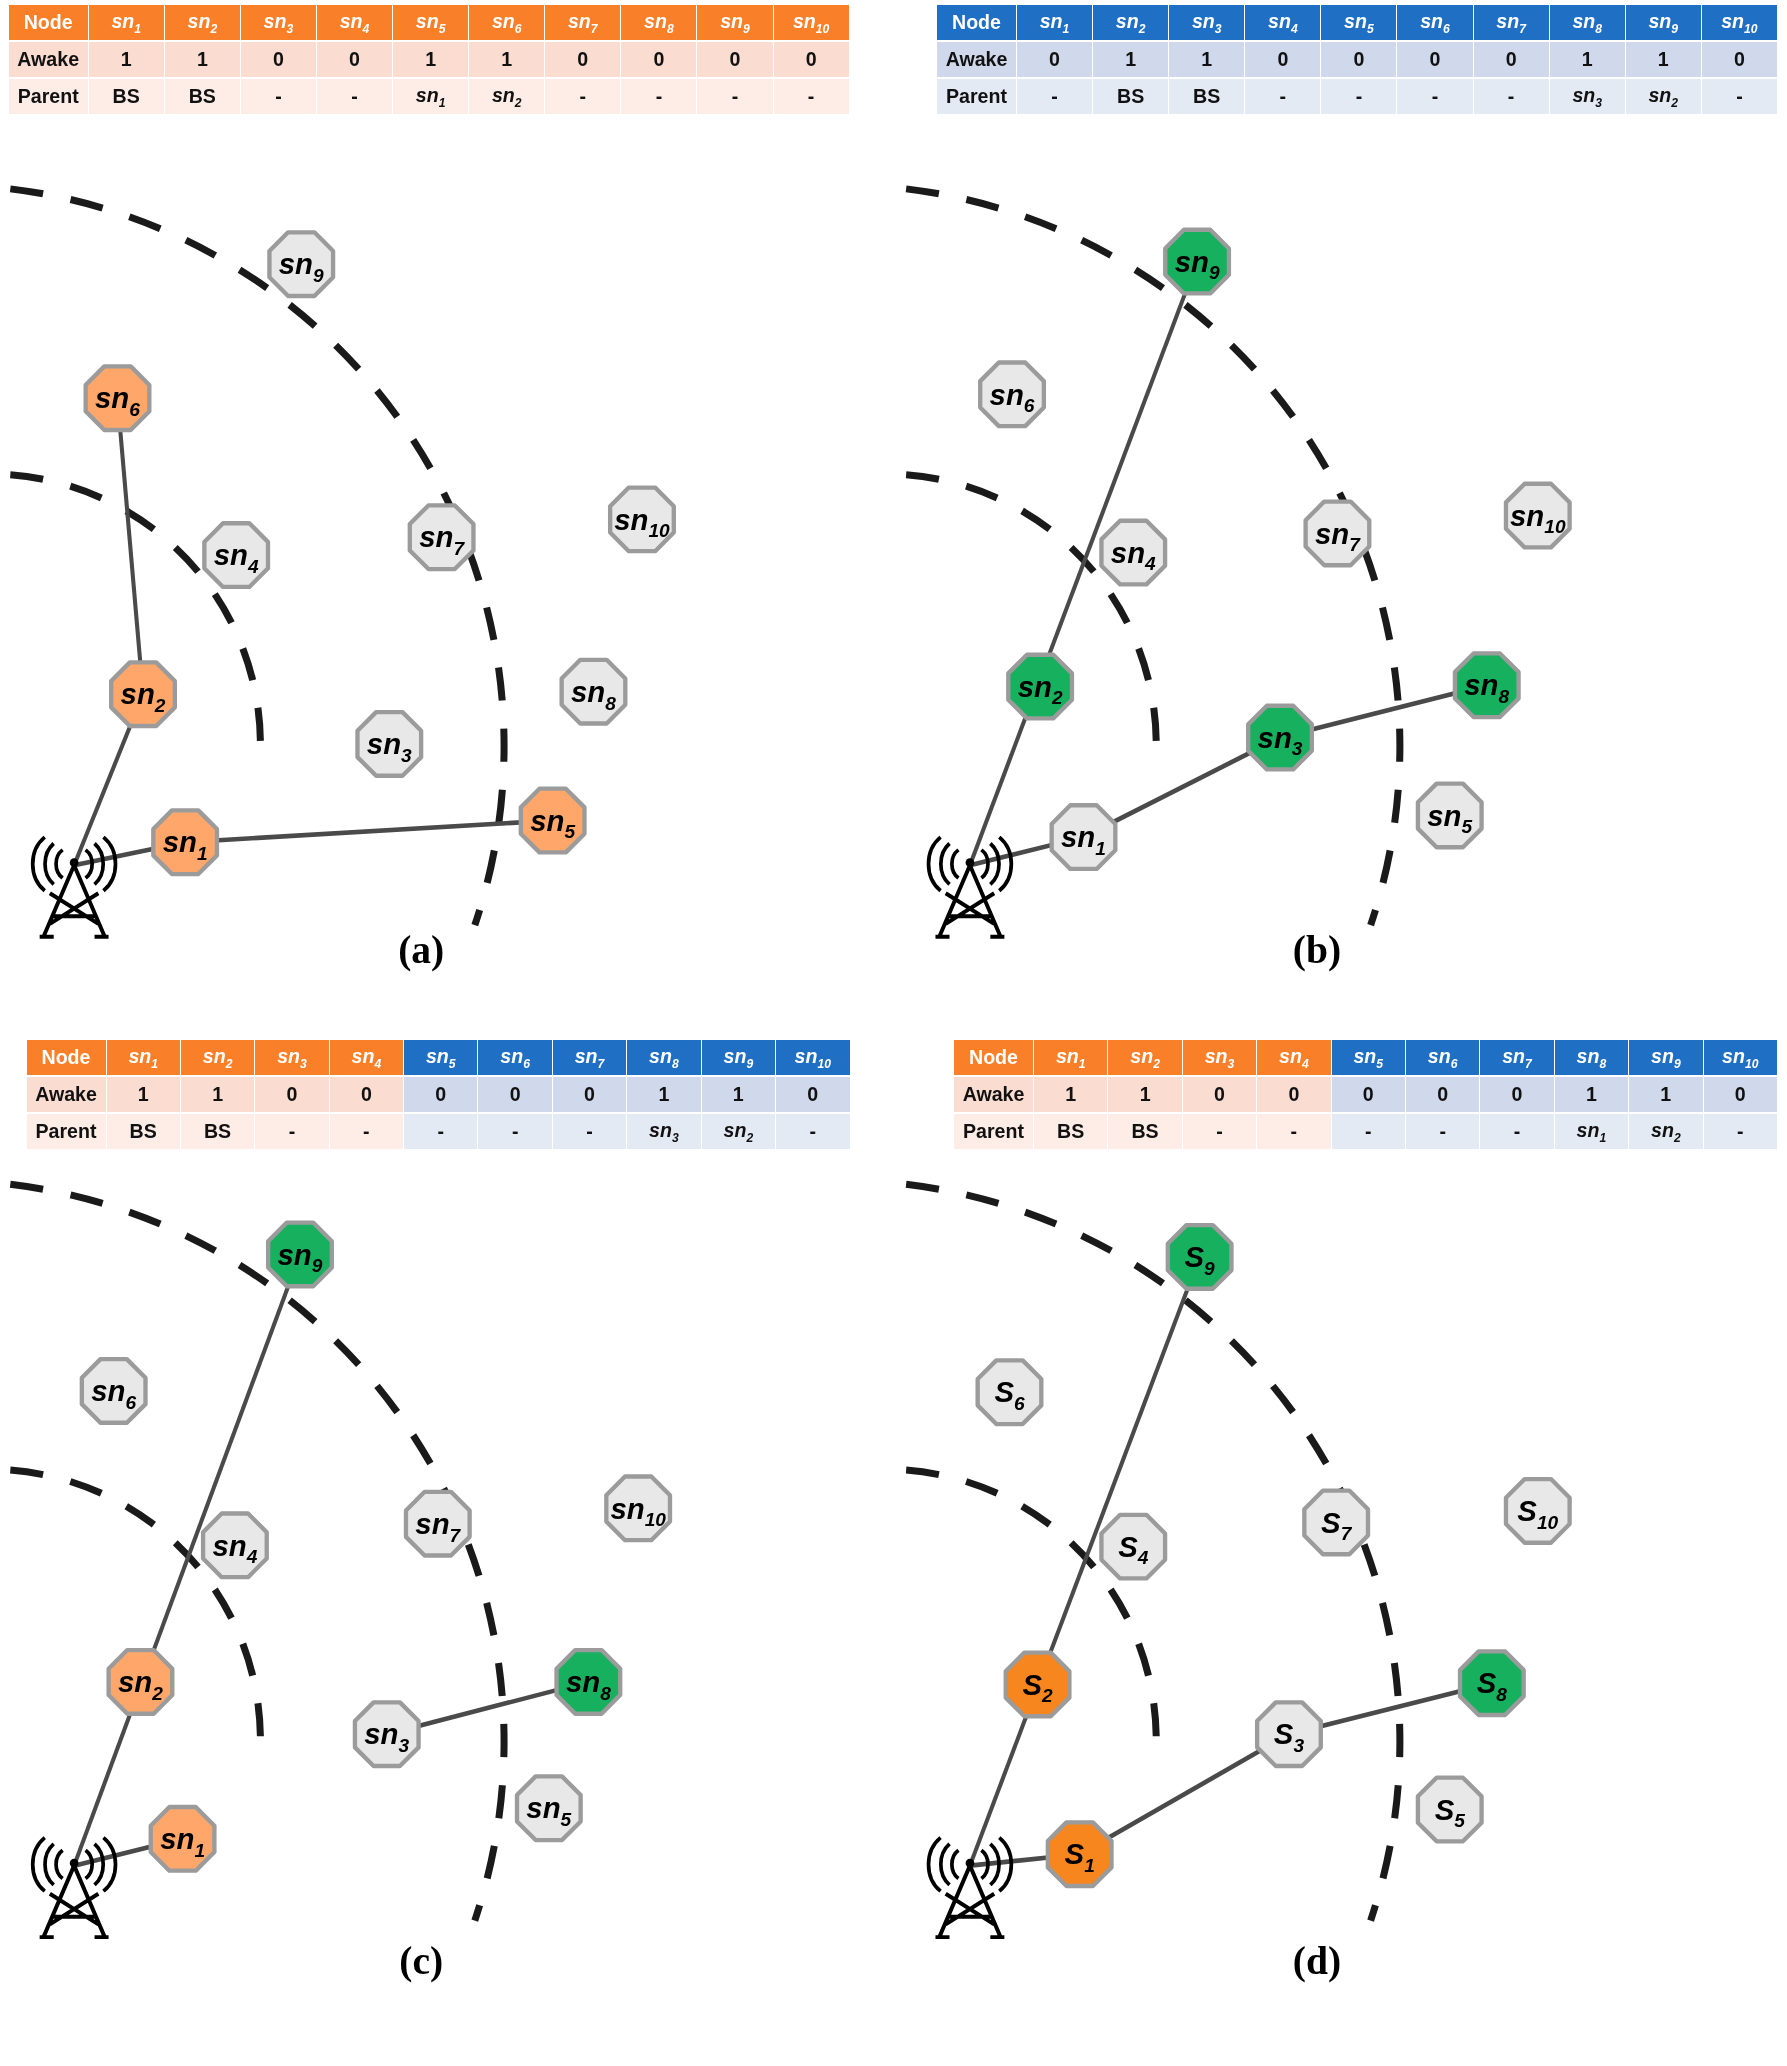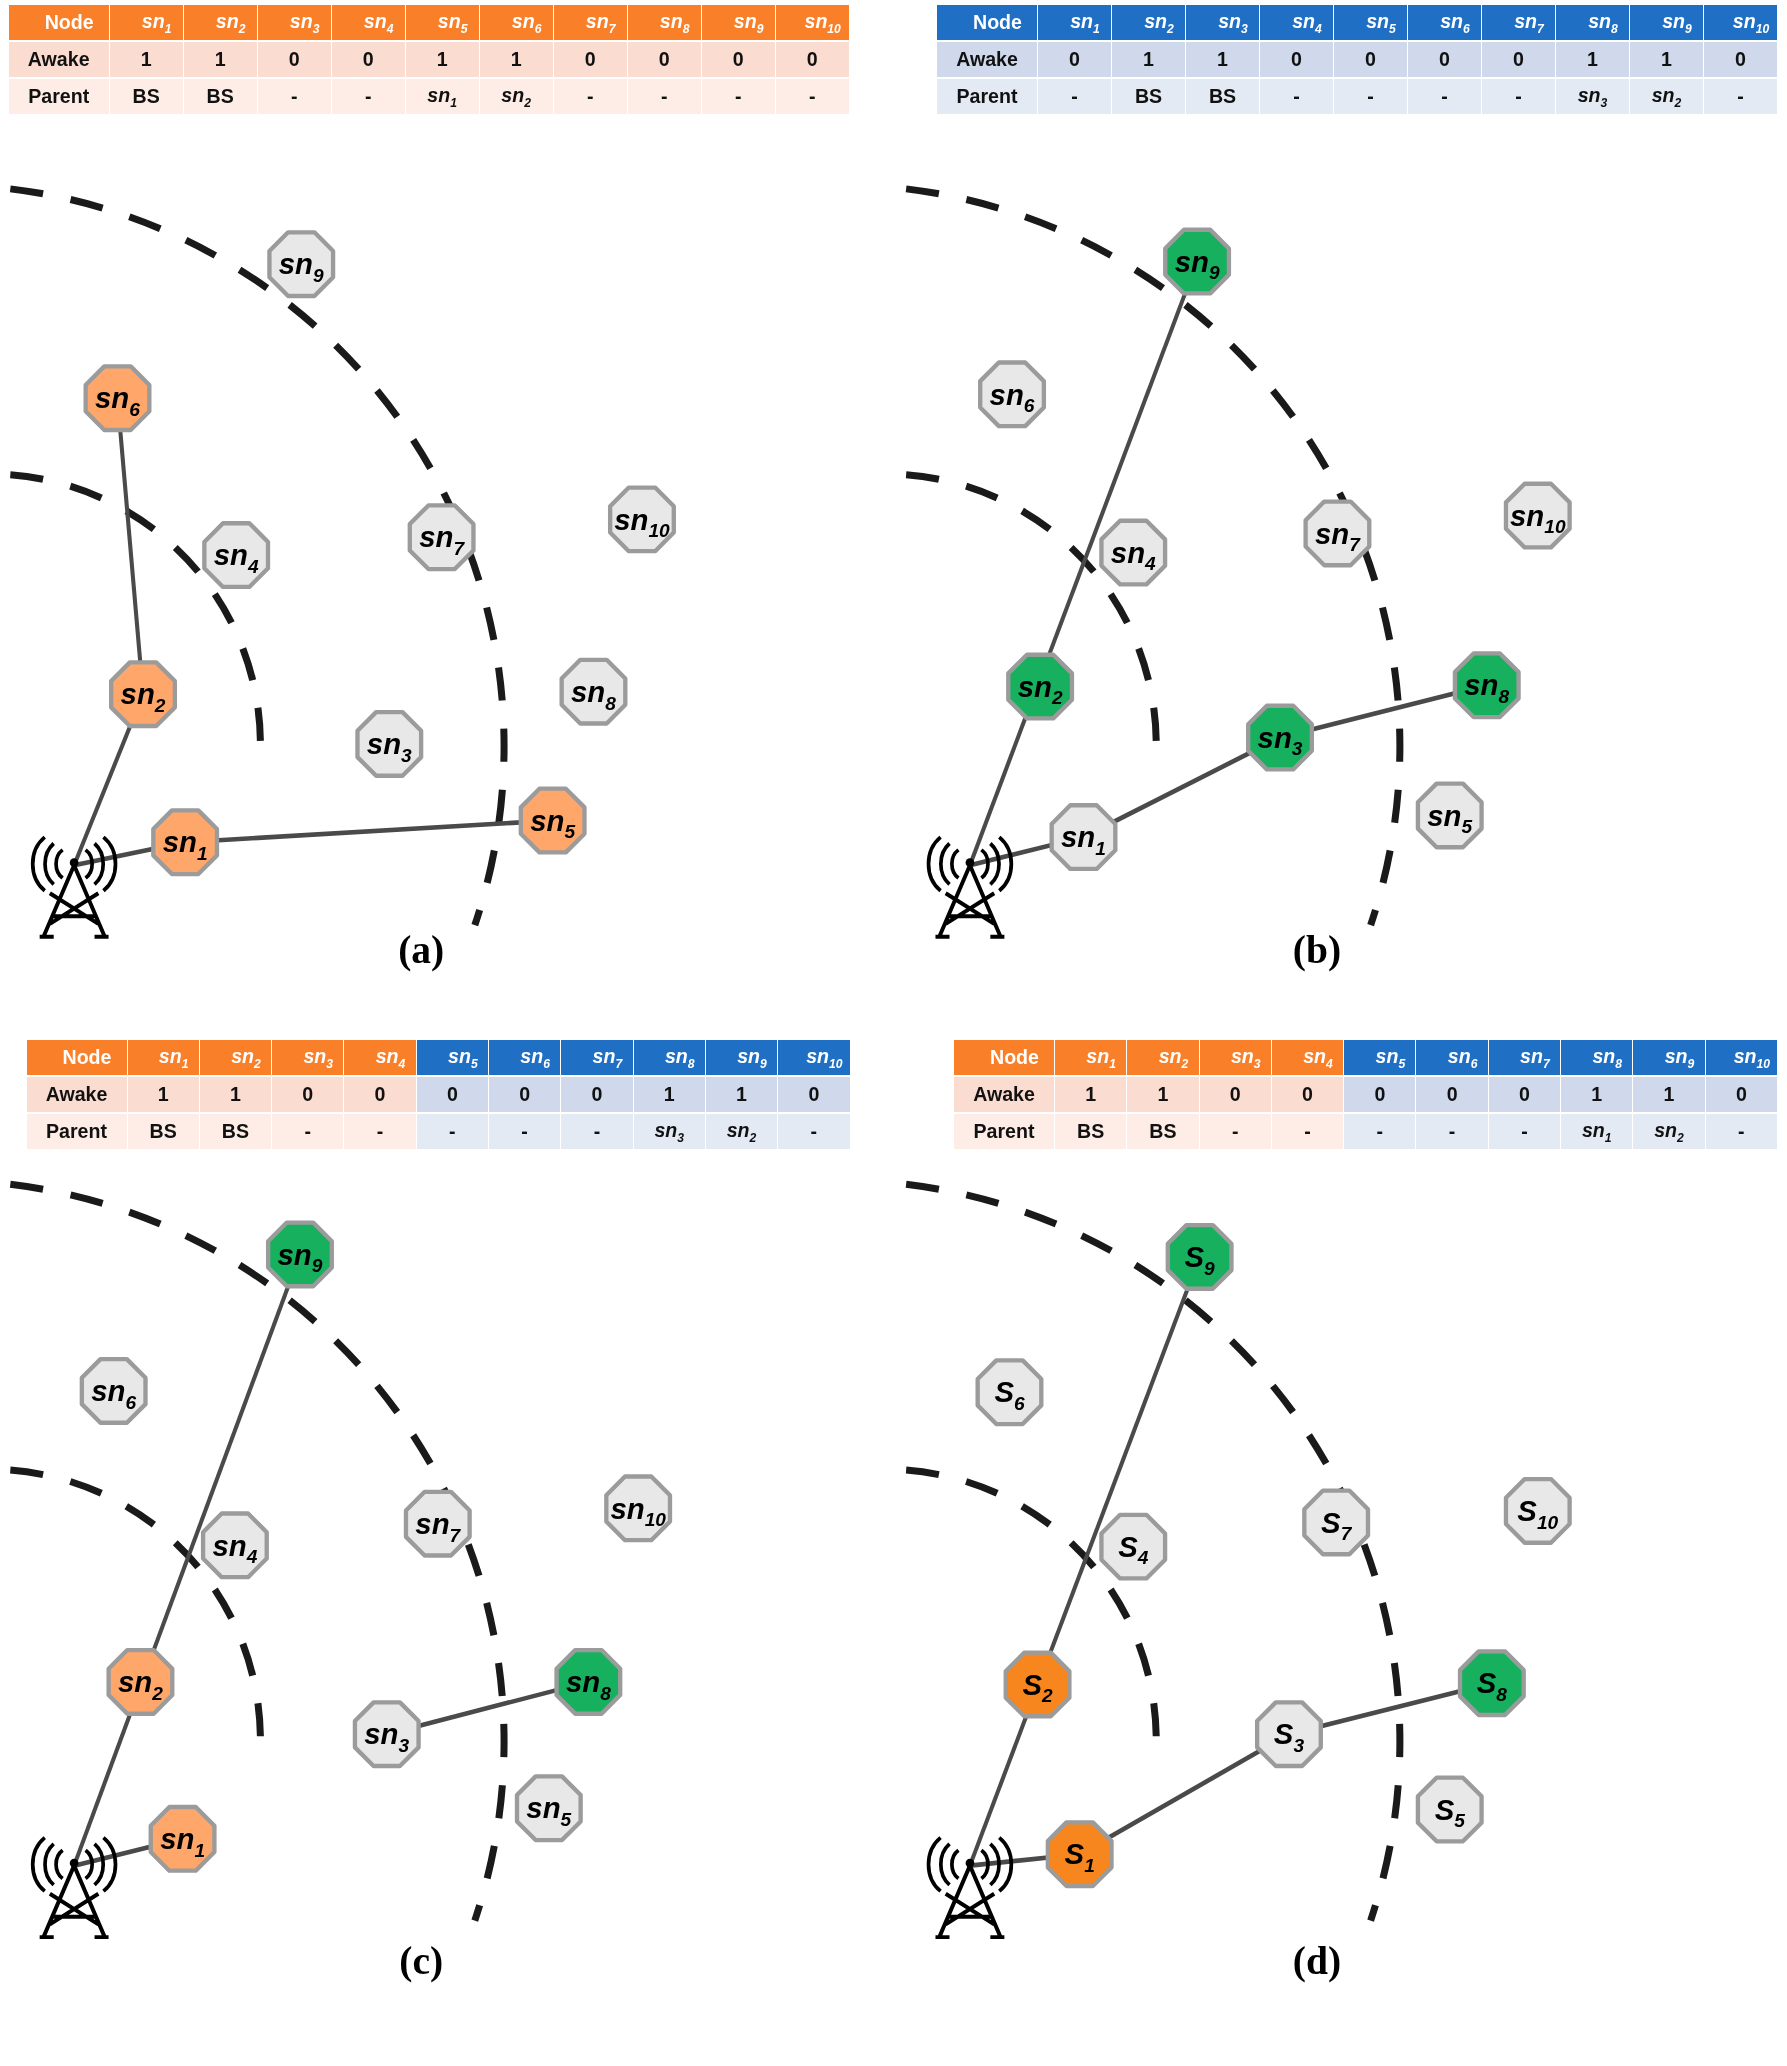--- a/index.html
+++ b/index.html
@@ -8,21 +8,21 @@
 
   .panel{position:absolute;}
 
   
   .state-table{border-collapse:separate;border-spacing:1.7px 2.1px;table-layout:fixed;}
   .state-table td{
     text-align:center;vertical-align:middle;
     height:33px;font-size:19.6px;font-weight:bold;color:#111;
     white-space:nowrap;
   }
-  .state-table .hdr{color:#ffffff;font-size:19.6px;font-weight:bold;padding-left:22px;}
+  .state-table .hdr{color:#ffffff;font-size:19.6px;font-weight:bold;}
   .hdr.orange{background:#F97F28;}
   .hdr.blue{background:#1F6FC4;}
   .awk.orange{background:#FBDCD1;}
   .awk.blue{background:#CFD9EB;}
   .par.orange{background:#FDEDE6;}
   .par.blue{background:#E4EAF4;}
   .rowlabel{font-weight:bold;}
   .nlabel{font-style:italic;font-weight:bold;}
   .nlabel sub{font-size:0.62em;font-style:italic;font-weight:bold;}
 

